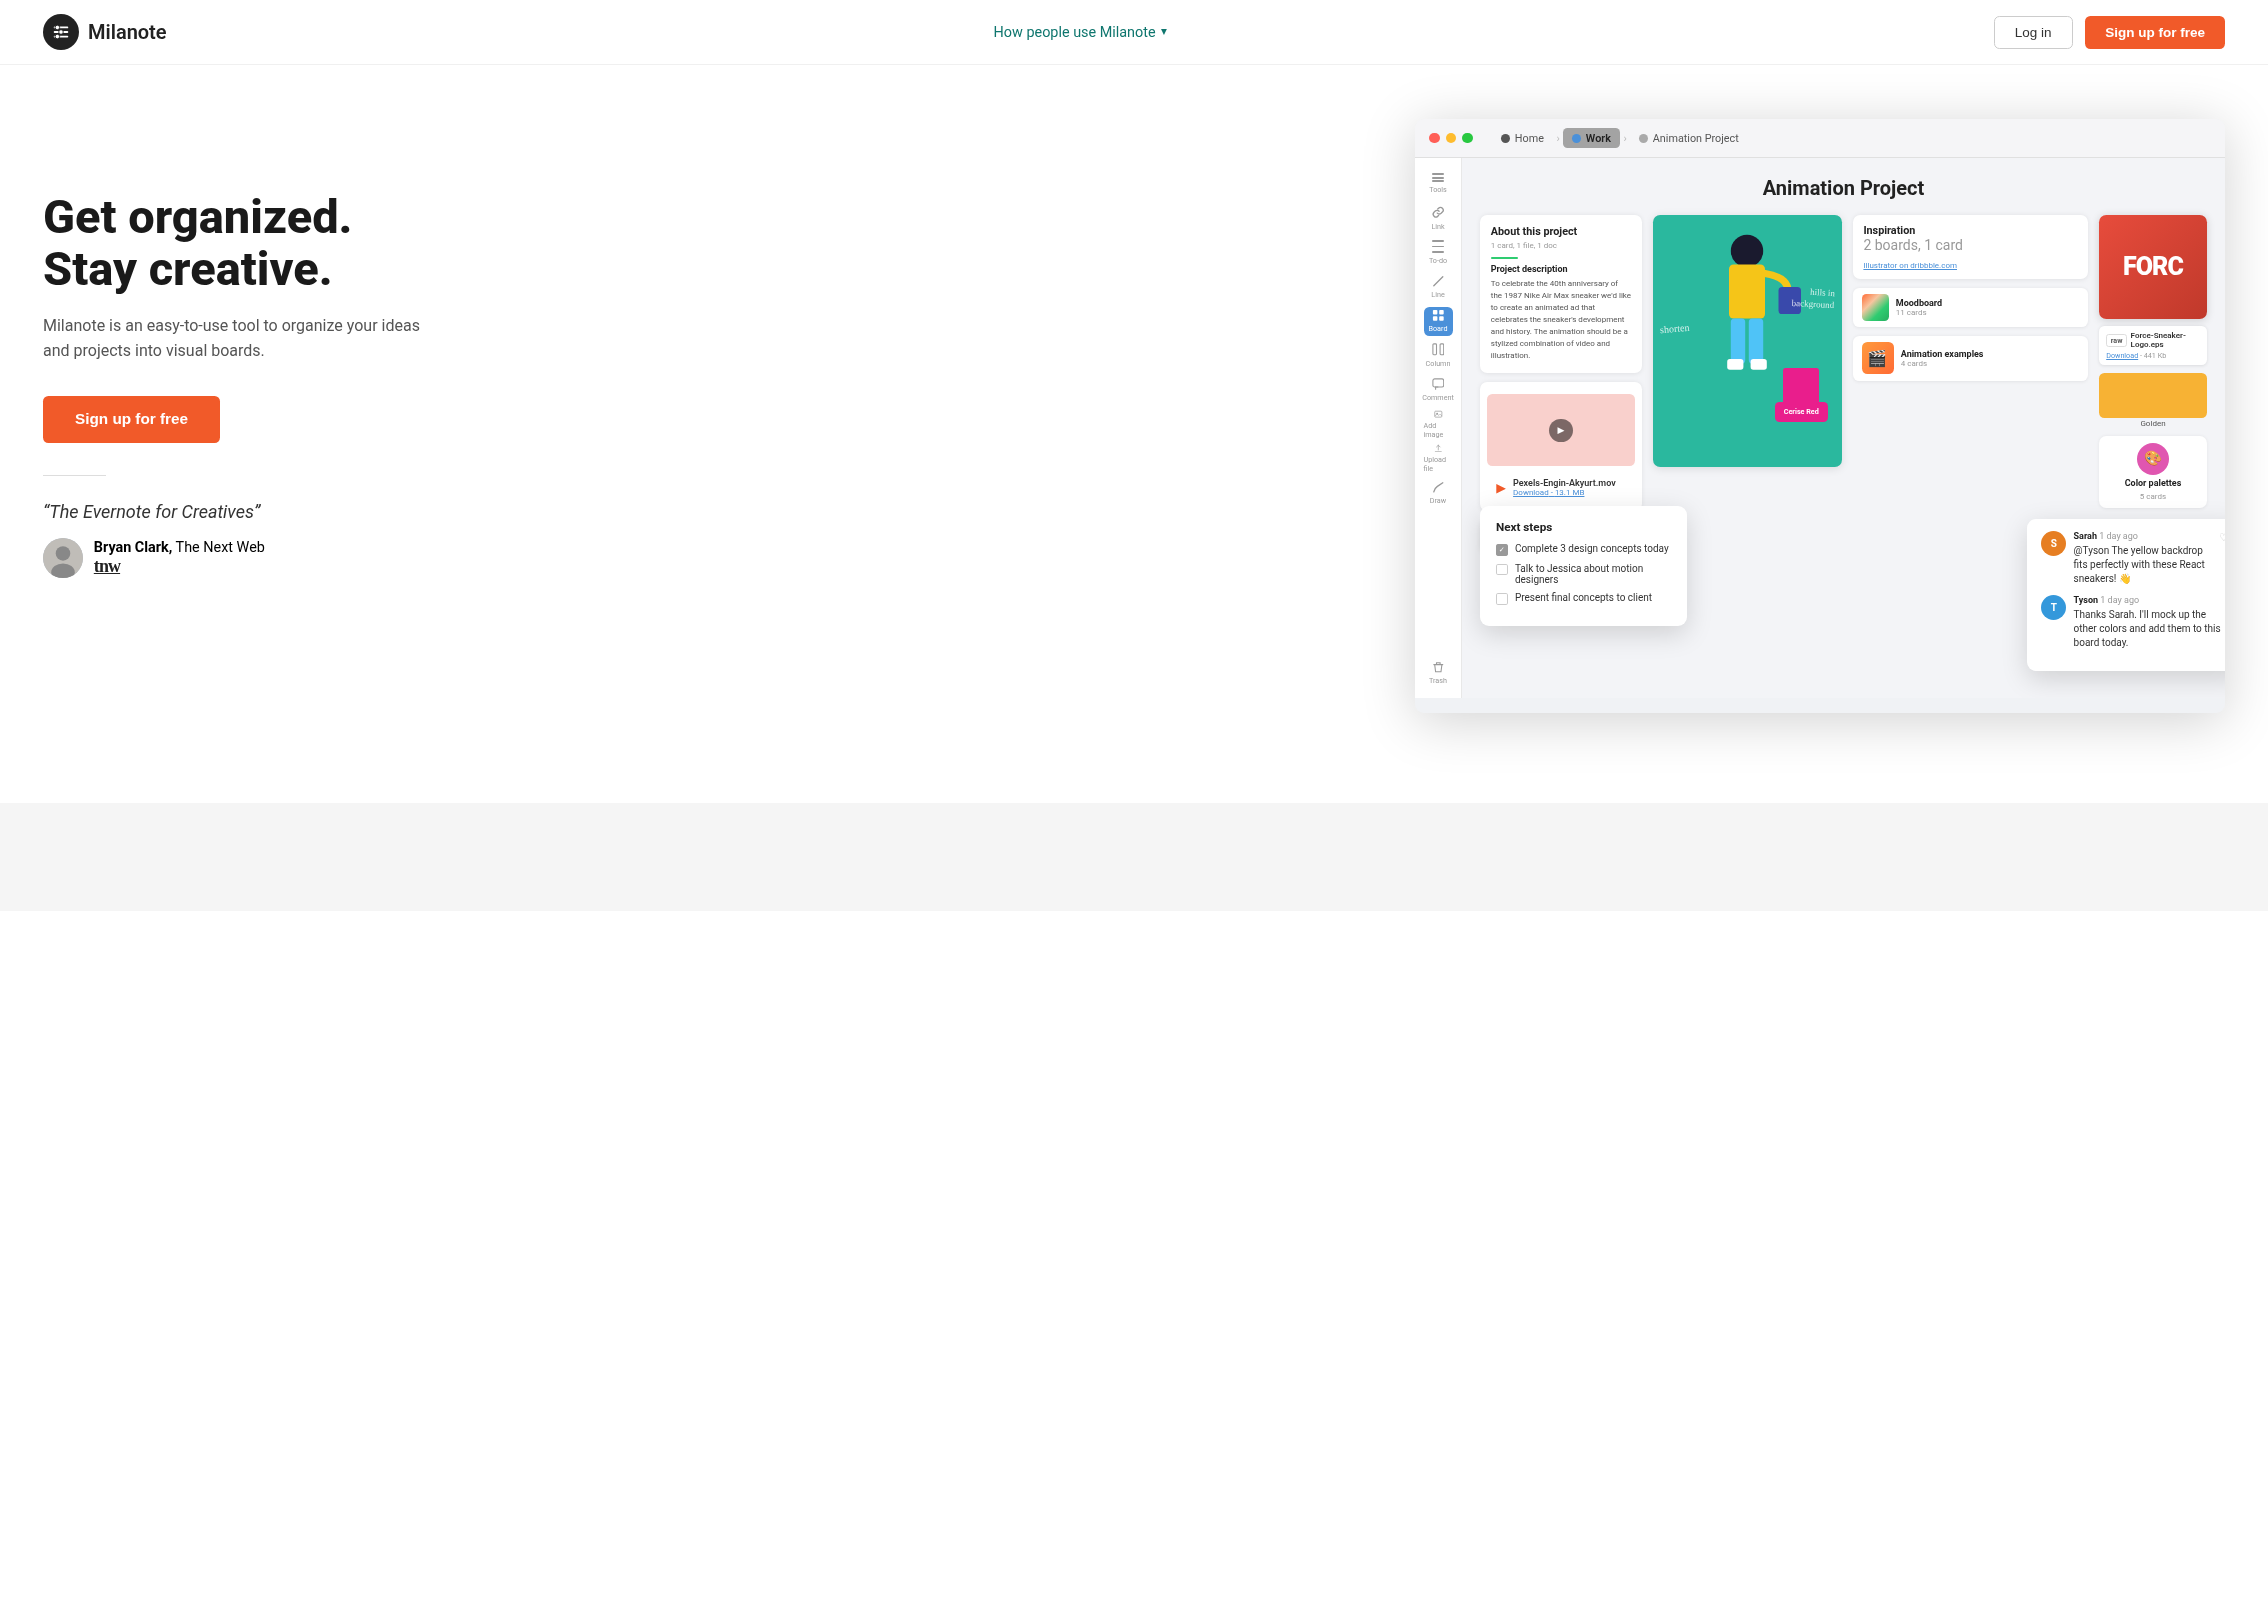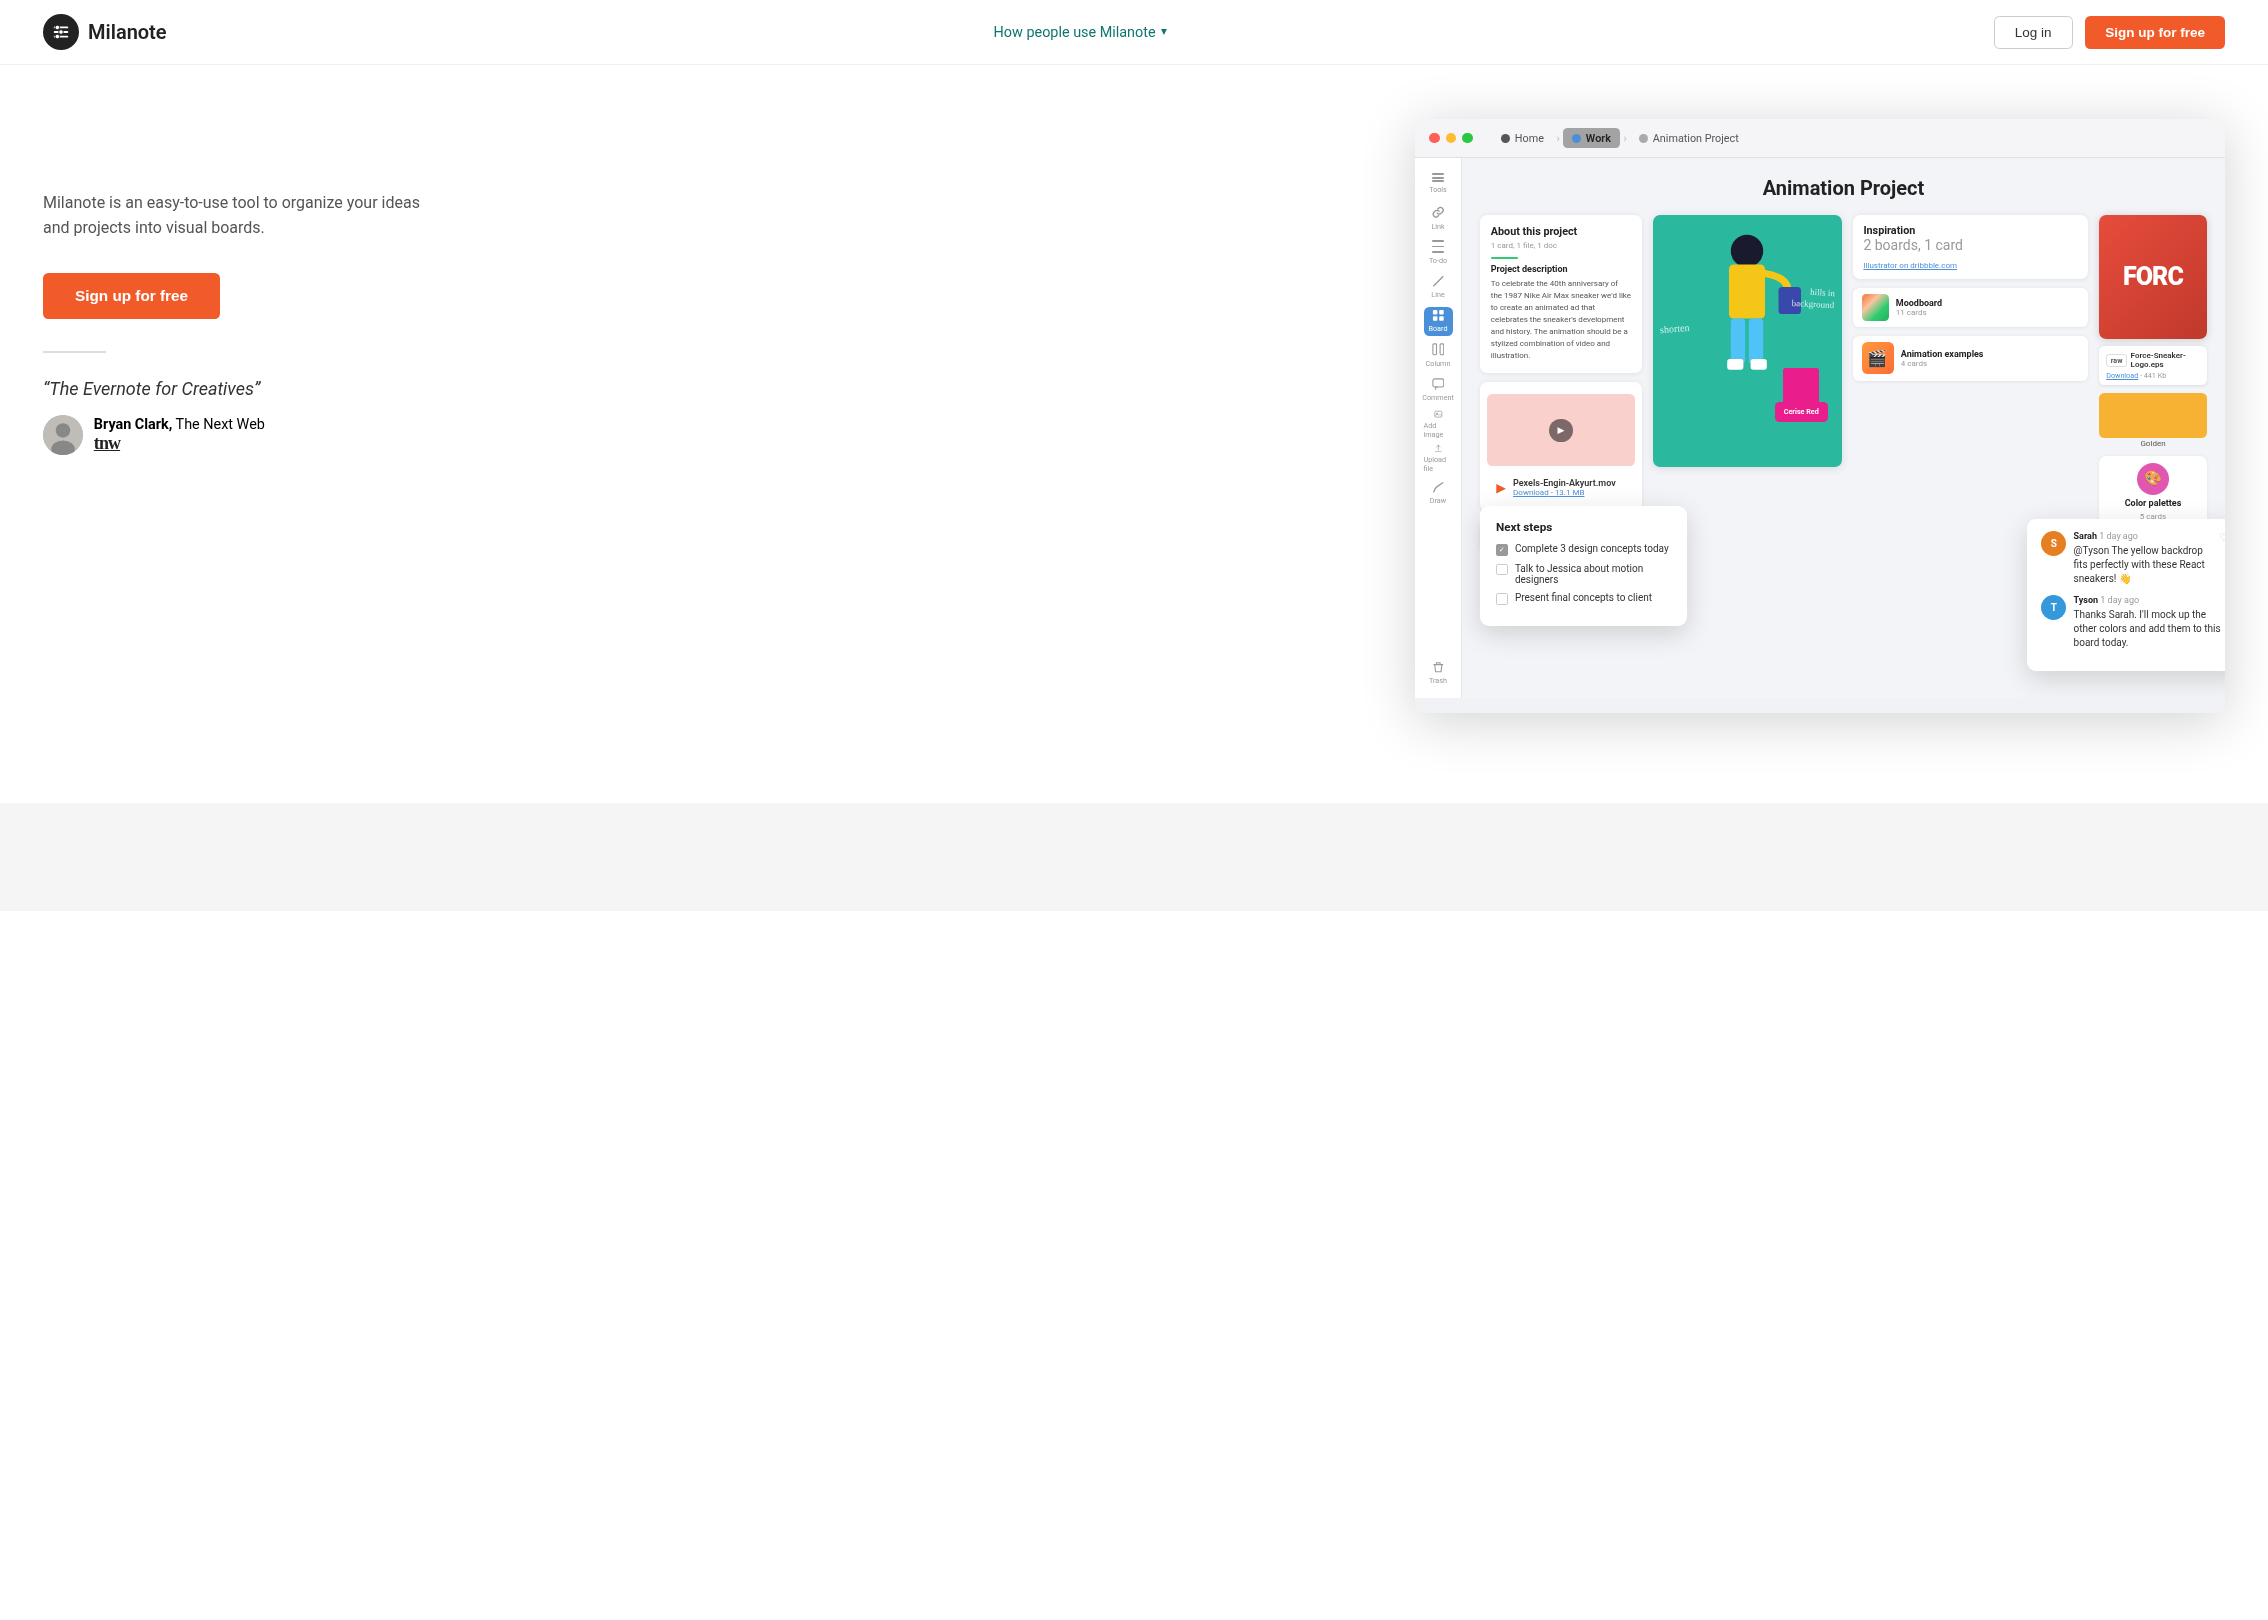--- a/index.html
+++ b/index.html
@@ -173,21 +173,21 @@
     .moodboard-item { display: flex; align-items: center; gap: 7.2px; padding: 6.3px 9px; background: #fff; border-radius: 6.3px; box-shadow: 0 0.9px 3.6px rgba(0,0,0,0.07); }
     .mb-thumb { width: 27px; height: 27px; border-radius: 4.5px; background: linear-gradient(135deg, #ff6b35, #f7c59f, #2ecc71, #27ae60); }
     .mb-info { flex: 1; }
     .mb-title { font-size: 9px; font-weight: 700; color: #222; }
     .mb-count { font-size: 8px; color: #999; }
 
     
     .col-far-right { width: 108px; flex-shrink: 0; display: flex; flex-direction: column; gap: 7.2px; }
     .force-card {
       background: linear-gradient(135deg, #e74c3c, #c0392b);
-      border-radius: 7.2px; padding: 9px; height: 124px;
+      border-radius: 7.2px; padding: 9px; height: 104px;
       display: flex; align-items: center; justify-content: center;
       box-shadow: 0 1.8px 9px rgba(0,0,0,0.15);
     }
     .force-text { color: #fff; font-size: 25px; font-weight: 900; letter-spacing: -0.9px; }
     .color-chip {
       border-radius: 5.4px; height: 45px;
       display: flex; align-items: center; justify-content: center;
     }
     .chip-caption { font-size: 8px; color: #555; text-align: center; margin-top: 1.8px; }
 
@@ -263,20 +263,21 @@
     <span style="font-size:11.7px;">▾</span>
   </div>
   <div class="nav-right">
     <button class="btn-login">Log in</button>
     <button class="btn-signup">Sign up for free</button>
   </div>
 </nav>
 
 <div class="hero">
   <div class="hero-left">
+    <h1 class="hero-heading">Get organized.<br>Stay creative.</h1>
     <p class="hero-sub">Milanote is an easy-to-use tool to organize your ideas and projects into visual boards.</p>
     <button class="btn-hero">Sign up for free</button>
     <div class="divider"></div>
     <p class="quote">“The Evernote for Creatives”</p>
     <div class="byline">
       <div class="avatar">
         <svg width="40" height="40" viewBox="0 0 44 44">
           <circle cx="22" cy="22" r="22" fill="#c0bdb8"></circle>
           <circle cx="22" cy="17" r="8" fill="#888"></circle>
           <ellipse cx="22" cy="38" rx="13" ry="10" fill="#888"></ellipse>

